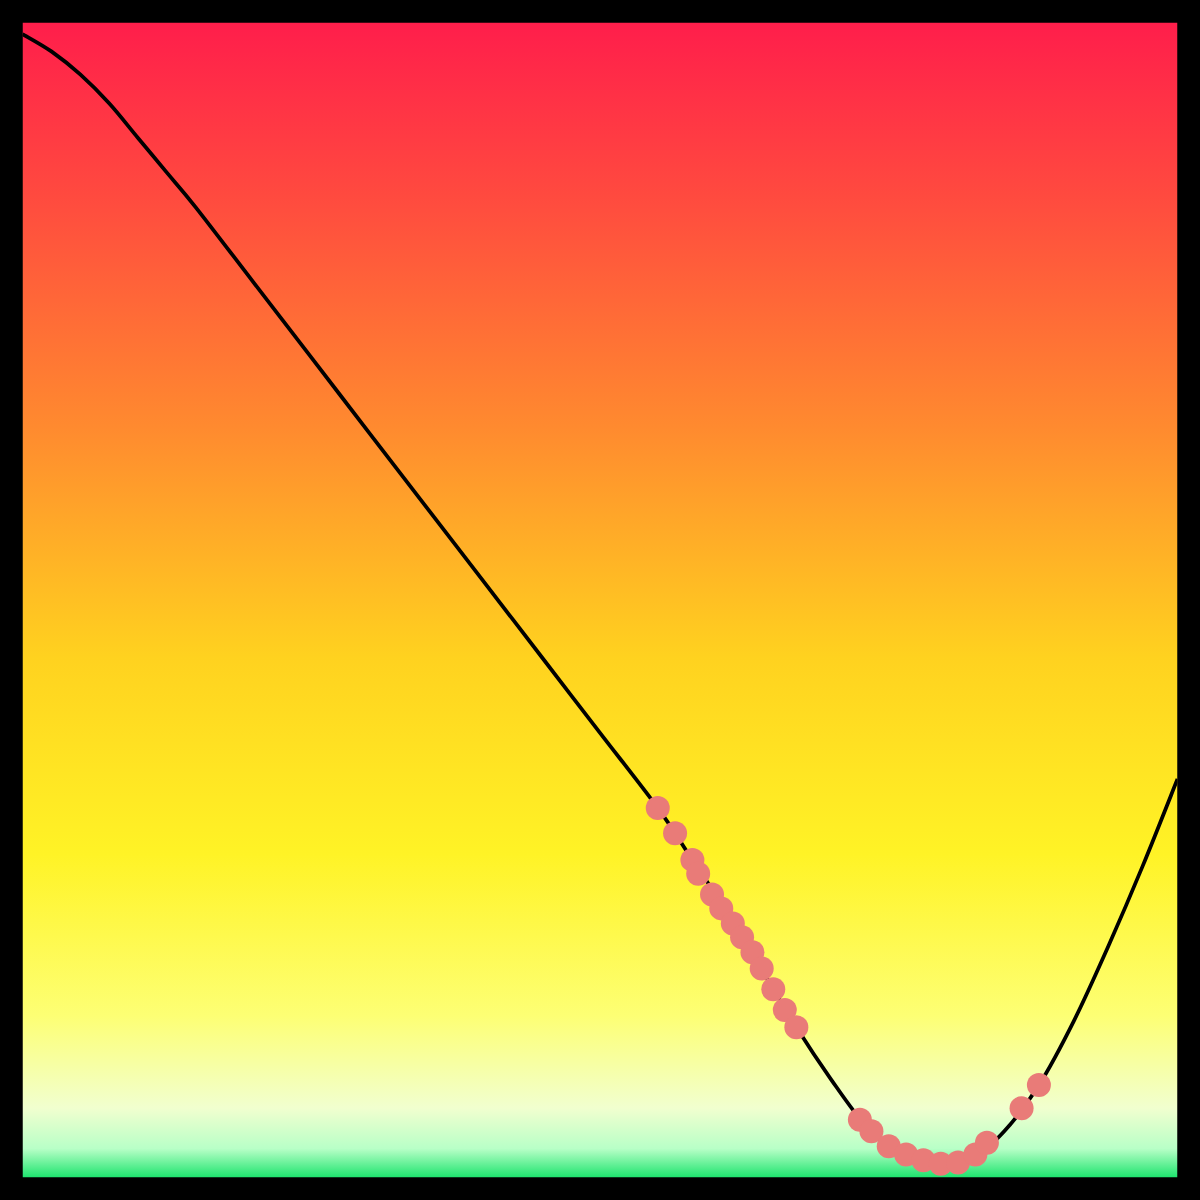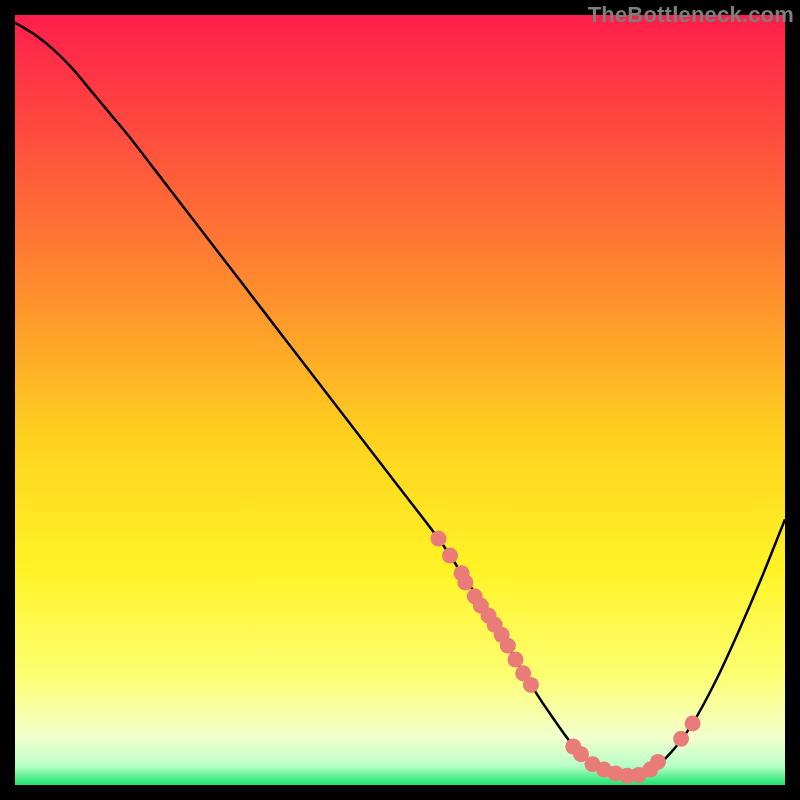--- a/index.html
+++ b/index.html
@@ -34,21 +34,20 @@
     letter-spacing: 0.2px;
     z-index: 10;
     user-select: none;
   }
   svg { display: block; }
 </style>
 </head>
 <body>
 
 <div class="chart-wrap">
-  <div class="watermark">TheBottleneck.com</div>
   <div class="plot-area">
     <svg id="chart-svg" width="770" height="770" viewBox="0 0 770 770">
       <defs>
         <linearGradient id="bg-grad" x1="0" y1="0" x2="0" y2="1">
             <stop offset="0.00%" stop-color="#ff1e4b"></stop>
             <stop offset="15.00%" stop-color="#ff4a3f"></stop>
             <stop offset="35.00%" stop-color="#ff8a2f"></stop>
             <stop offset="55.00%" stop-color="#ffd21f"></stop>
             <stop offset="72.00%" stop-color="#fff326"></stop>
             <stop offset="86.00%" stop-color="#fdff74"></stop>

